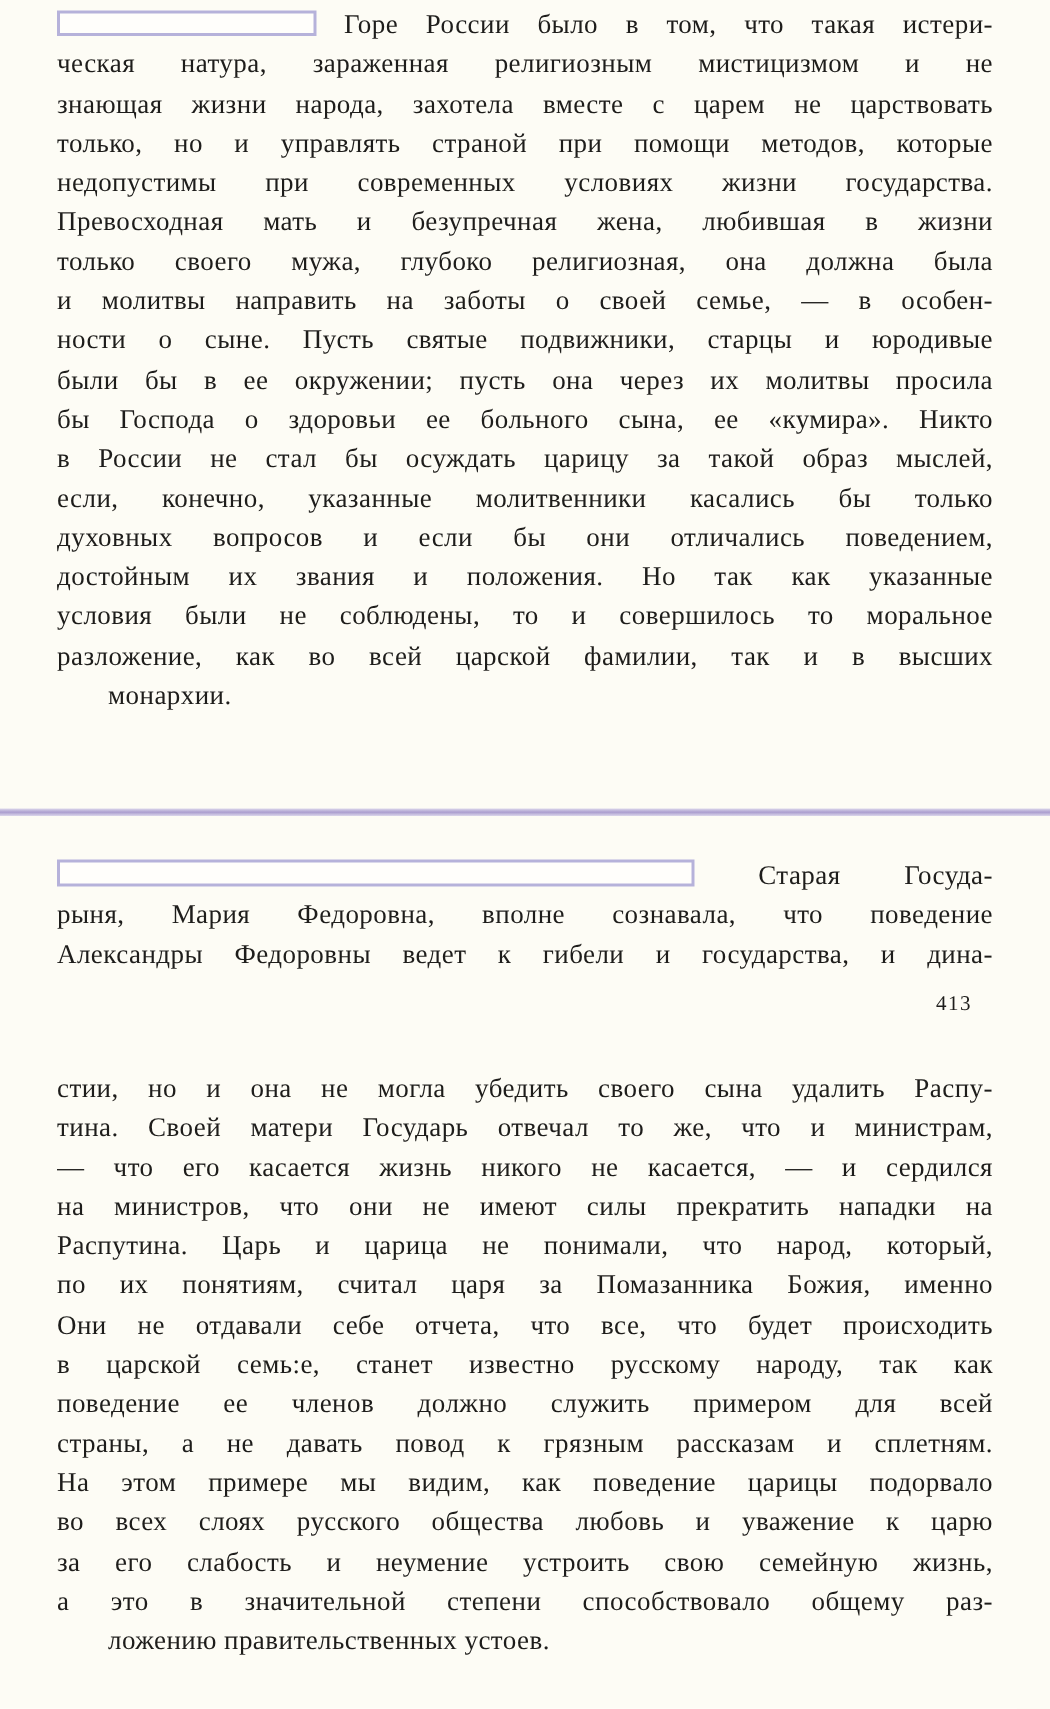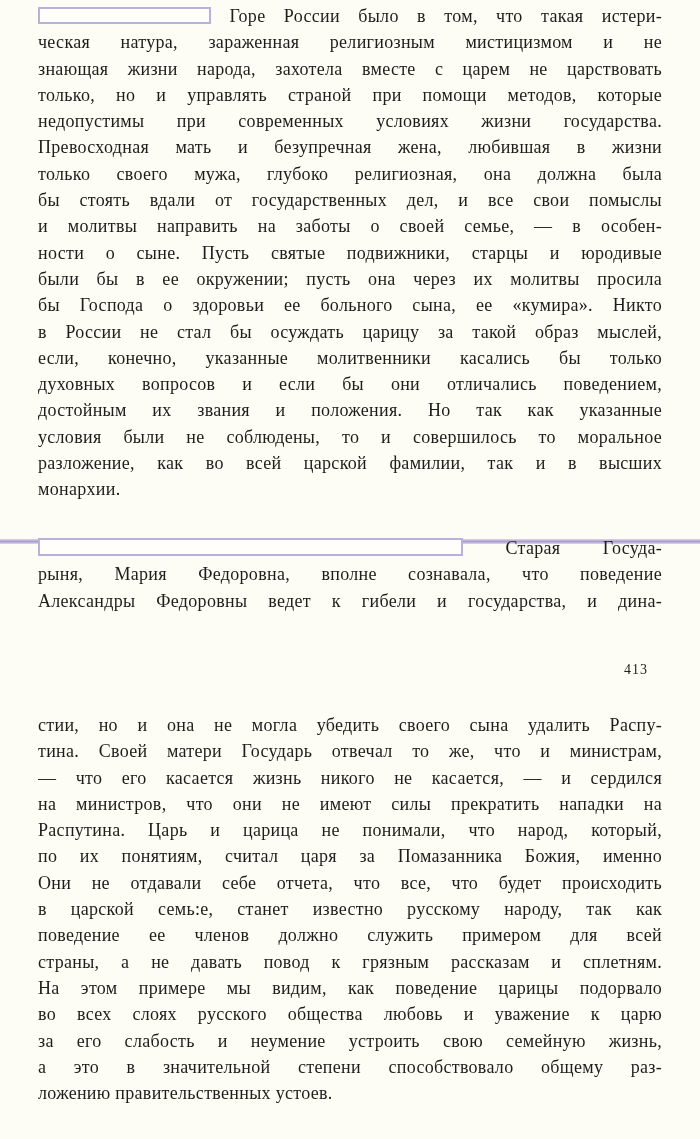--- a/index.html
+++ b/index.html
@@ -23,20 +23,21 @@
     height:26.3px;
     letter-spacing:0.3px;
     text-align:justify;
     text-align-last:justify;
     white-space:normal;
     overflow:hidden;
   }
   .para .line.no-justify-last{
     text-align:left;
     text-align-last:left;
+    margin-left:34px;
   }
   .redacted-box{
     display:inline-block;
     box-sizing:border-box;
     border:2px solid var(--box_border,#b6b2da);
     background:var(--box_fill,#fffefb);
     vertical-align:-2px;
   }
   .divider{
     position:absolute;
@@ -50,36 +51,35 @@
       var(--divider_edge,#dcd7eb) 100%);
   }
   .pagenum{
     position:absolute;
     top:662px;
     right:52px;
     font-size:14px;
     letter-spacing:1px;
   }
   .p1{top:3px;}
-  .p2{top:535px;}
+  .p2{top:570px;}
   .p3{top:712px;}
 </style>
 </head>
 <body>
 
 <div class="page">
   <div class="para p1">
       <div class="line"><span class="redacted-box" style="width: 173px; height: 17px;"></span> Горе России было в том, что такая истери-</div>
       <div class="line">ческая натура, зараженная религиозным мистицизмом и не</div>
       <div class="line">знающая жизни народа, захотела вместе с царем не царствовать</div>
       <div class="line">только, но и управлять страной при помощи методов, которые</div>
       <div class="line">недопустимы при современных условиях жизни государства.</div>
       <div class="line">Превосходная мать и безупречная жена, любившая в жизни</div>
       <div class="line">только своего мужа, глубоко религиозная, она должна была</div>
-      <div class="line">бы стоять вдали от государственных дел, и все свои помыслы</div>
       <div class="line">и молитвы направить на заботы о своей семье, — в особен-</div>
       <div class="line">ности о сыне. Пусть святые подвижники, старцы и юродивые</div>
       <div class="line">были бы в ее окружении; пусть она через их молитвы просила</div>
       <div class="line">бы Господа о здоровьи ее больного сына, ее «кумира». Никто</div>
       <div class="line">в России не стал бы осуждать царицу за такой образ мыслей,</div>
       <div class="line">если, конечно, указанные молитвенники касались бы только</div>
       <div class="line">духовных вопросов и если бы они отличались поведением,</div>
       <div class="line">достойным их звания и положения. Но так как указанные</div>
       <div class="line">условия были не соблюдены, то и совершилось то моральное</div>
       <div class="line">разложение, как во всей царской фамилии, так и в высших</div>

